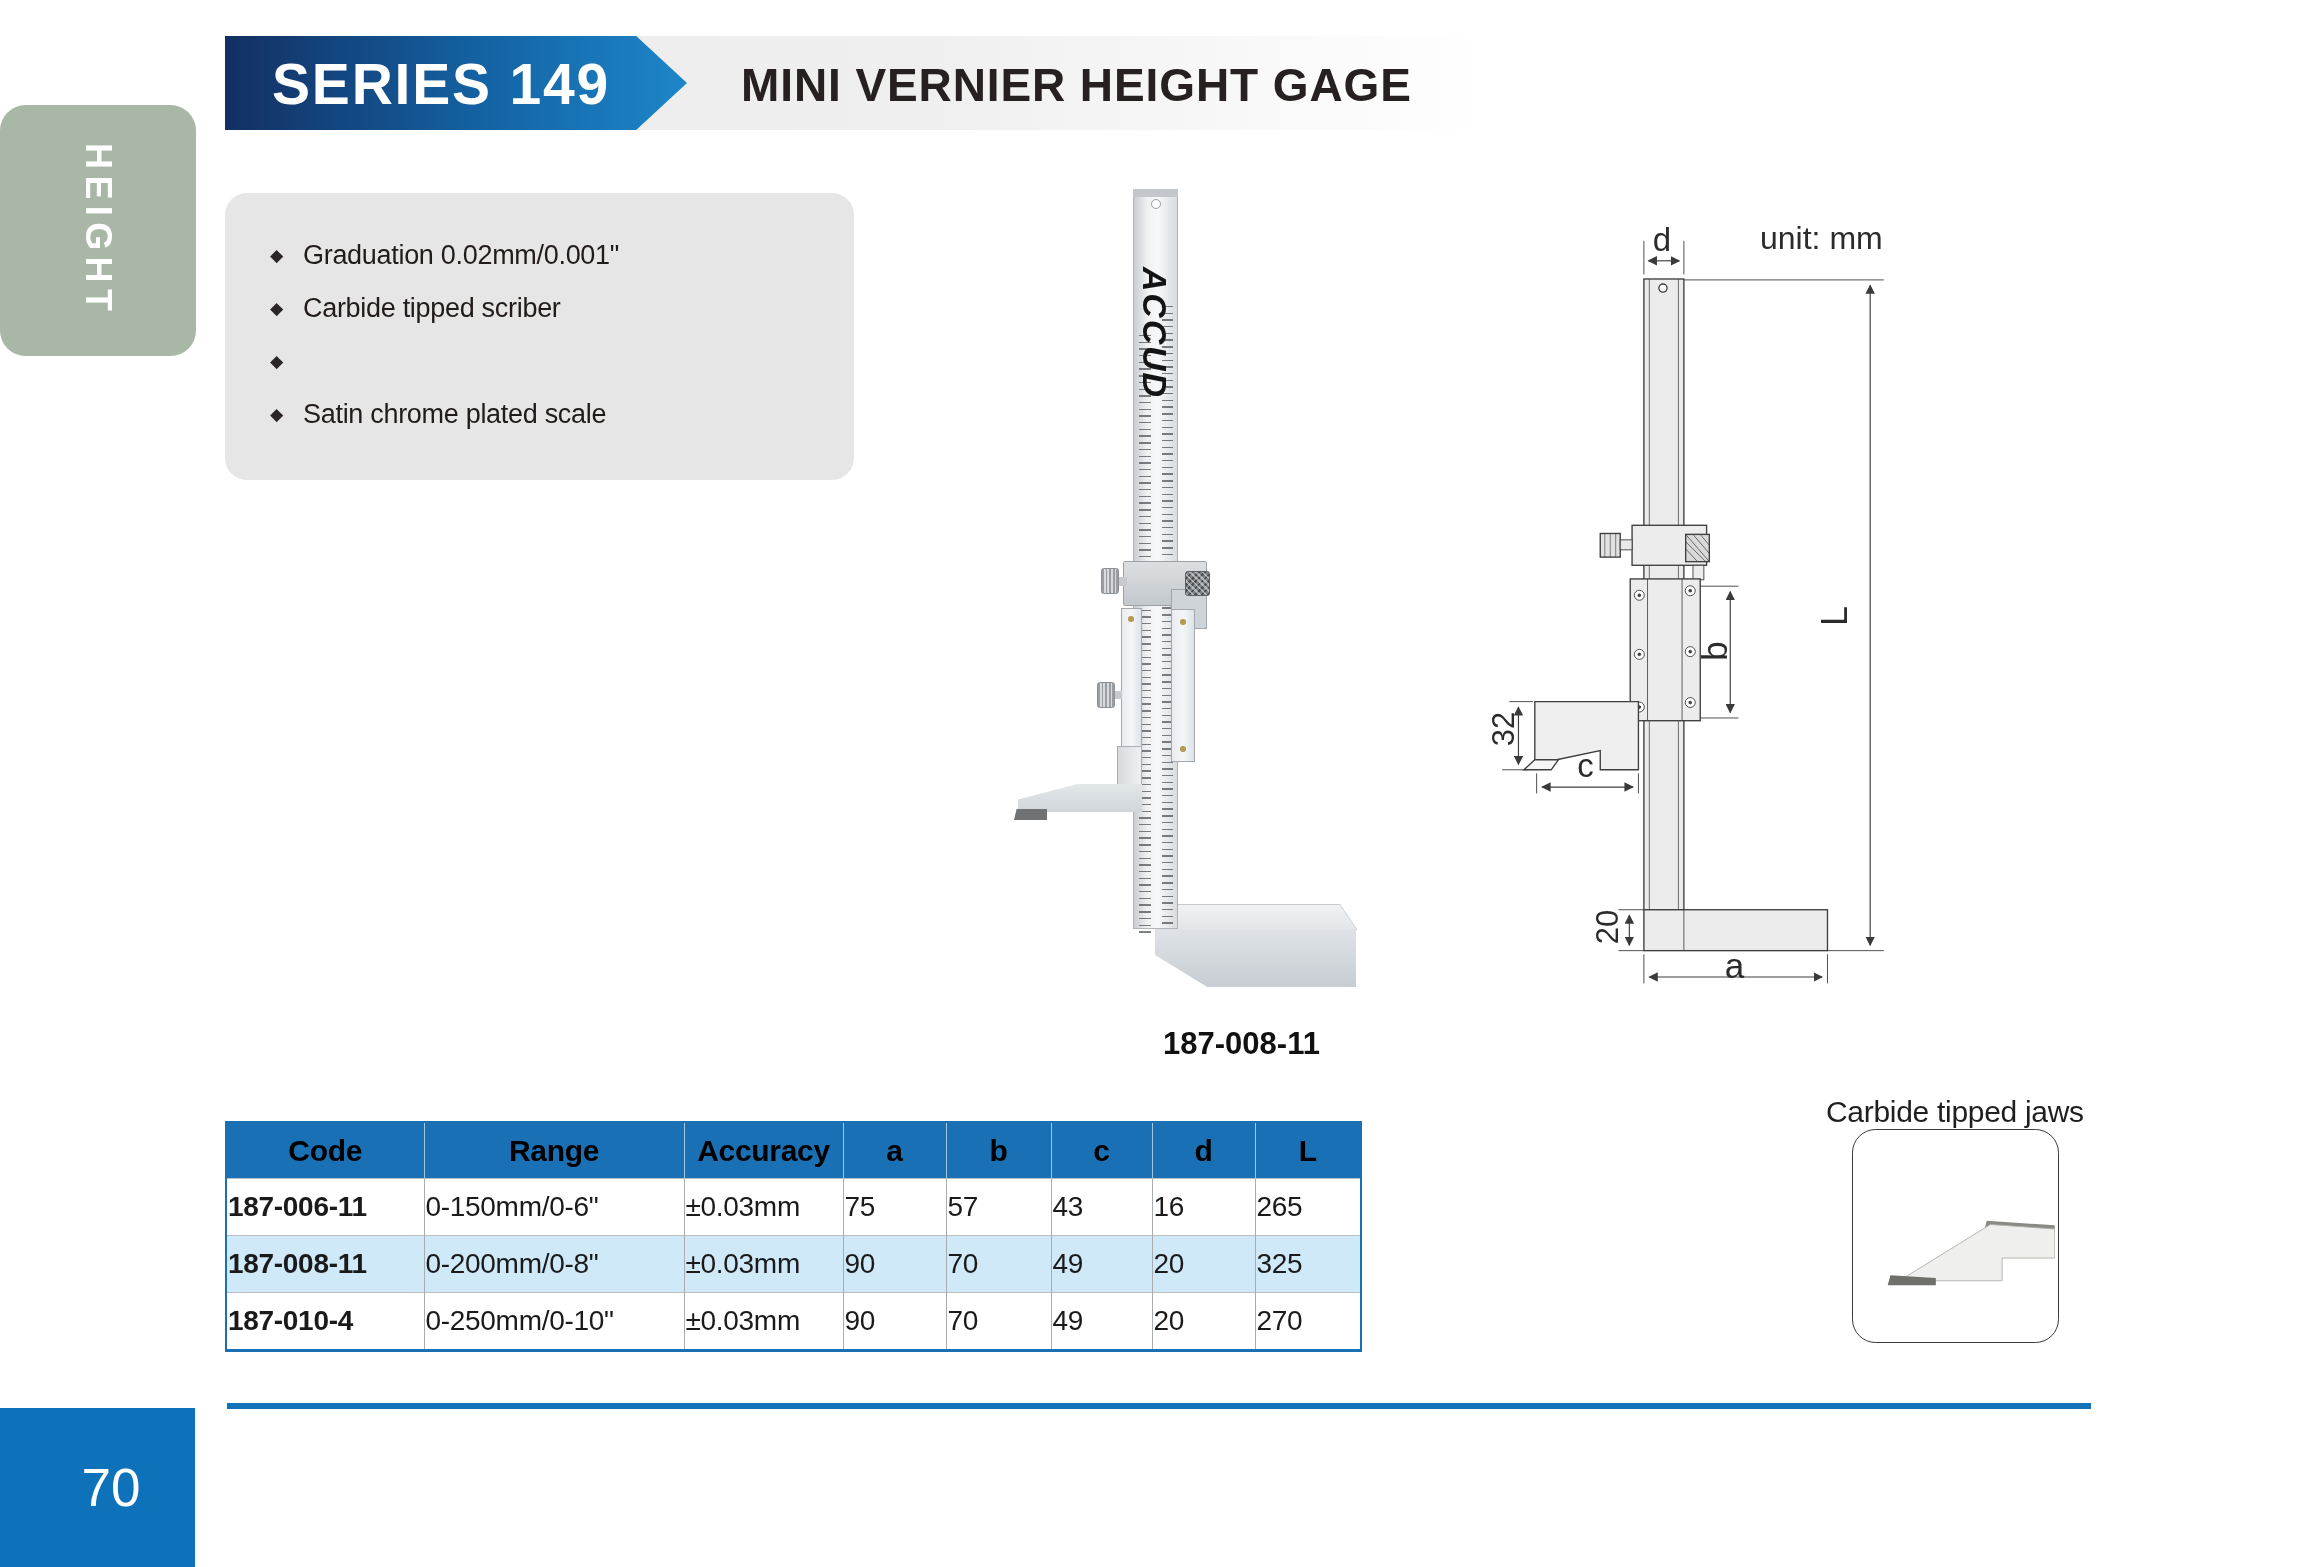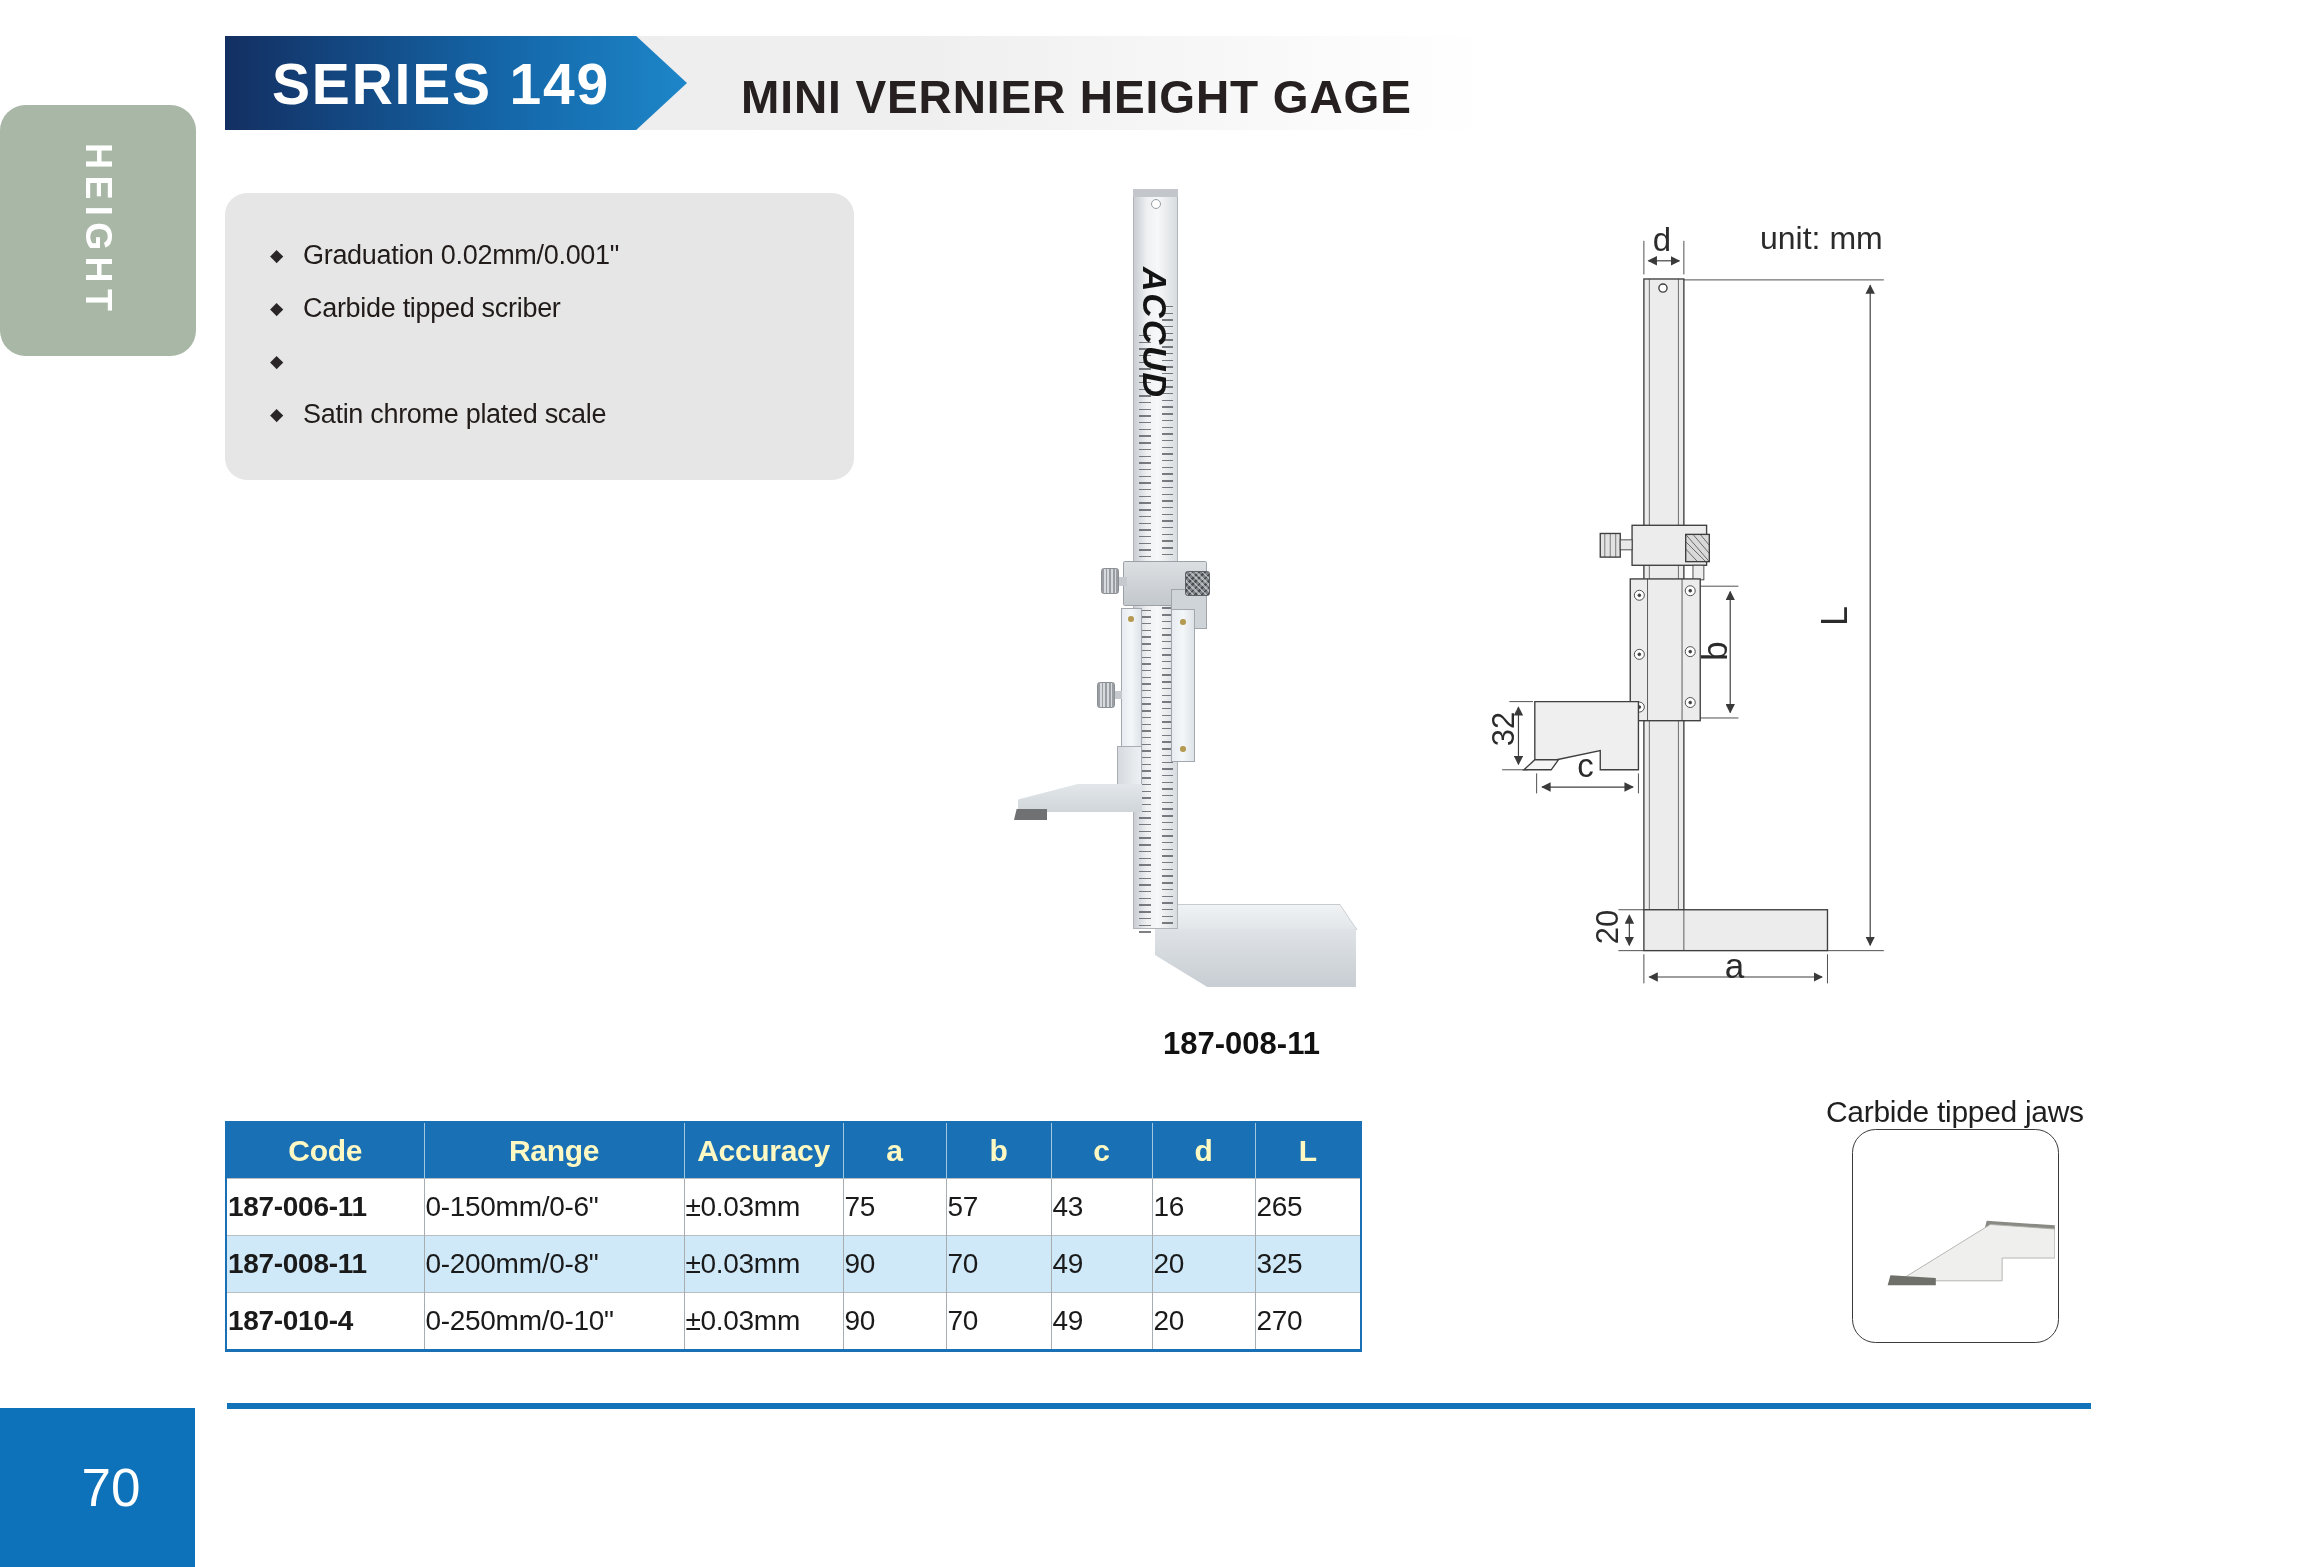--- a/index.html
+++ b/index.html
@@ -28,21 +28,21 @@
   #banner-arrow{
     left:0;top:0;width:462px;height:94px;
     clip-path:polygon(0 0,89% 0,100% 50%,89% 100%,0 100%);
     background:linear-gradient(90deg,var(--banner-blue-dark,#132f62) 0%,#1466a8 60%,var(--banner-blue,#1d86c8) 100%);
   }
   #series-label{
     left:47px;top:0;height:94px;line-height:96px;
     font-size:57px;font-weight:bold;color:#fff;letter-spacing:1.8px;
   }
   #page-title{
-    left:516px;top:12px;height:94px;line-height:98px;
+    left:516px;top:0;height:94px;line-height:98px;
     font-size:46px;font-weight:800;color:#262020;letter-spacing:0.9px;white-space:nowrap;
   }
 
   
   #features{
     left:225px;top:193px;width:629px;height:287px;border-radius:22px;
     background:#e6e6e6;padding:36px 0 0 45px;box-sizing:border-box;
   }
   .feature-item{display:flex;align-items:center;height:53px;}
   .feature-item .bullet{font-size:17.3px;color:#2a2526;width:33px;flex:none;}
@@ -106,21 +106,21 @@
   #lbl-a{left:1711px;top:946px;width:47px;font-size:35px;}
 
   
   #jaws-label{left:1826px;top:1095px;font-size:30px;color:#1f1f1f;letter-spacing:-0.3px;}
   #jaws-box{left:1852px;top:1129px;width:205px;height:212px;border:1.8px solid #3a3a3a;border-radius:23.6px;background:#fff;}
 
   
   #spec-table{left:225px;top:1121px;border-collapse:collapse;table-layout:fixed;
     border:2.7px solid var(--table-header-bg,#1a70b5);}
   #spec-table th{
-    background:var(--table-header-bg,#1a70b5);color:#fef9c3;font-size:30px;font-weight:bold;
+    background:var(--table-header-bg,#1a70b5);color:#000000;font-size:30px;font-weight:bold;
     height:53px;border-right:0.9px solid rgba(255,255,255,.6);letter-spacing:-0.3px;}
   #spec-table td{
     font-size:28px;color:#1a1a1a;height:54px;
     border-right:0.9px solid #a8adb1;border-top:0.9px solid #b9bec2;letter-spacing:-0.3px;
     background:#fff;}
   #spec-table th:last-child,#spec-table td:last-child{border-right:none;}
   #spec-table tr.hl td{background:var(--row-highlight,#cfe9f9);}
   #spec-table td.code{font-weight:bold;}
   #spec-table{border-bottom:3.6px solid var(--table-header-bg,#1a70b5);}
 

